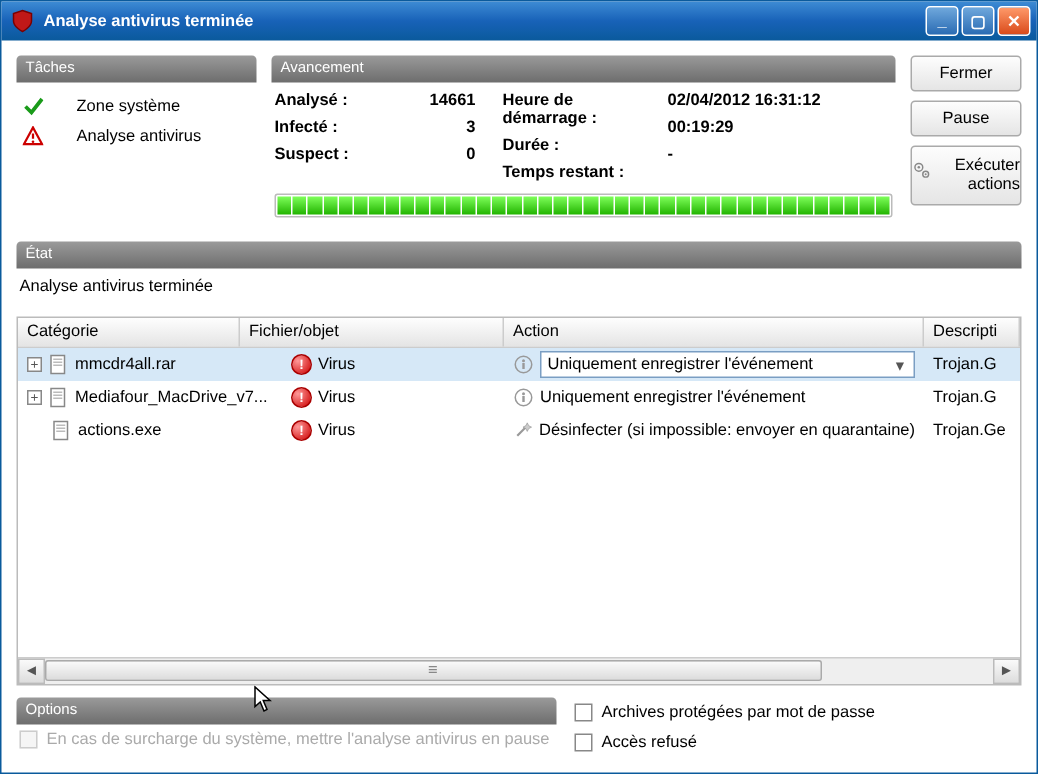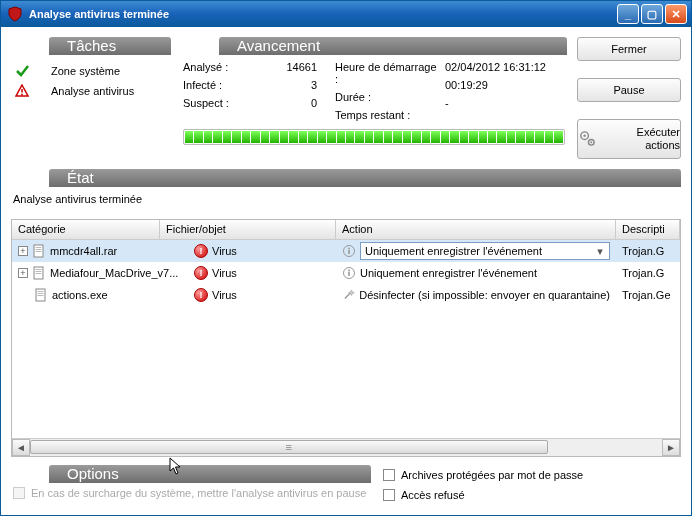--- a/index.html
+++ b/index.html
@@ -6,35 +6,35 @@
 body { background: #d4d0c8; }
 .window { width: 692px; height: 516px; background: #fff; border: 1px solid #0a5a9c; display: flex; flex-direction: column; }
 .titlebar { height: 26px; background: linear-gradient(to bottom, #3d8bd4 0%, #1862b8 50%, #0a5a9c 100%); display: flex; align-items: center; padding: 0 4px 0 6px; color: #fff; font-weight: bold; }
 .titlebar .shield { width: 16px; height: 16px; margin-right: 6px; }
 .titlebar .title { flex: 1; }
 .winbtn { width: 22px; height: 20px; margin-left: 2px; border: 1px solid #fff; border-radius: 3px; display: flex; align-items: center; justify-content: center; cursor: pointer; font-weight: bold; color: #fff; }
 .winbtn.min, .winbtn.max { background: linear-gradient(to bottom, #6fa8dc, #2a6bb3); }
 .winbtn.close { background: linear-gradient(to bottom, #ff9a6a, #d94a1a); }
 .content { flex: 1; padding: 10px; display: flex; flex-direction: column; gap: 8px; overflow: hidden; }
 .toprow { display: flex; gap: 10px; }
-.panel-hdr { background: linear-gradient(to bottom, #9a9a9a, #6d6d6d); color: #fff; height: 18px; line-height: 18px; padding: 0 18px; border-radius: 3px 3px 0 0; font-size: 15px; margin-left: 38px; }
+.panel-hdr { background: linear-gradient(to bottom, #9a9a9a, #6d6d6d); color: #fff; height: 18px; line-height: 18px; padding: 0 6px; border-radius: 3px 3px 0 0; font-size: 10px; }
 .tasks { width: 160px; }
 .tasks-body { padding: 6px 2px; }
 .task-item { display: flex; align-items: center; gap: 22px; padding: 3px 2px; }
 .icon-check { width: 14px; height: 14px; display: inline-block; }
 .icon-warn { width: 14px; height: 14px; display: inline-block; }
 .progress-col { flex: 1; }
-.progress-body { padding: 6px 2px; }
+.progress-body { padding: 6px 2px; font-weight: bold; }
 .stats { display: flex; gap: 4px; }
 .stats .col { display: flex; flex-direction: column; gap: 6px; }
 .stats .lab { color: #000; }
 .stats .val { color: #000; }
 .pbar { margin-top: 8px; height: 16px; border: 1px solid #bbb; border-radius: 2px; padding: 1px; display: flex; gap: 1px; overflow: hidden; }
 .pbar .seg { flex: 1; background: linear-gradient(to bottom, #7eff5a, #22b400); }
-.btns { width: 104px; display: flex; flex-direction: column; gap: 17px; }
+.btns { width: 74px; display: flex; flex-direction: column; gap: 6px; }
 .btn { border: 1px solid #aaa; border-radius: 3px; background: linear-gradient(to bottom, #fdfdfd, #e5e5e5); height: 24px; display: flex; align-items: center; justify-content: center; cursor: pointer; }
 .btn.big { height: 40px; gap: 6px; }
 .btn .gear { width: 20px; height: 20px; }
 .state-hdr { margin-top: 2px; }
 .state-text { padding: 6px 2px; }
 .grid-wrap { border: 1px solid #bbb; flex: 1; display: flex; flex-direction: column; min-height: 0; }
 .grid-head { display: flex; background: linear-gradient(to bottom, #fefefe, #e4e4e4); border-bottom: 1px solid #ccc; height: 20px; }
 .gh { padding: 3px 6px; border-right: 1px solid #ccc; overflow: hidden; white-space: nowrap; }
 .c-file { width: 176px; }
 .c-cat { width: 148px; }

